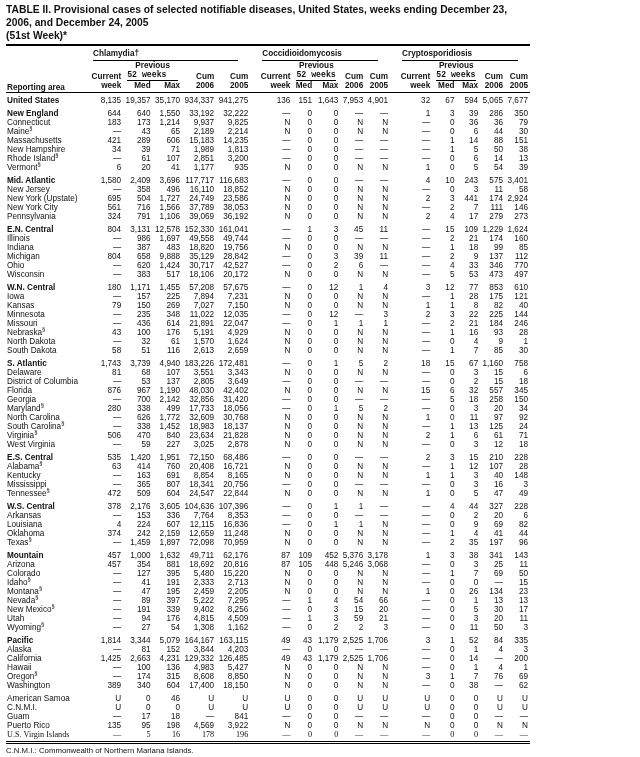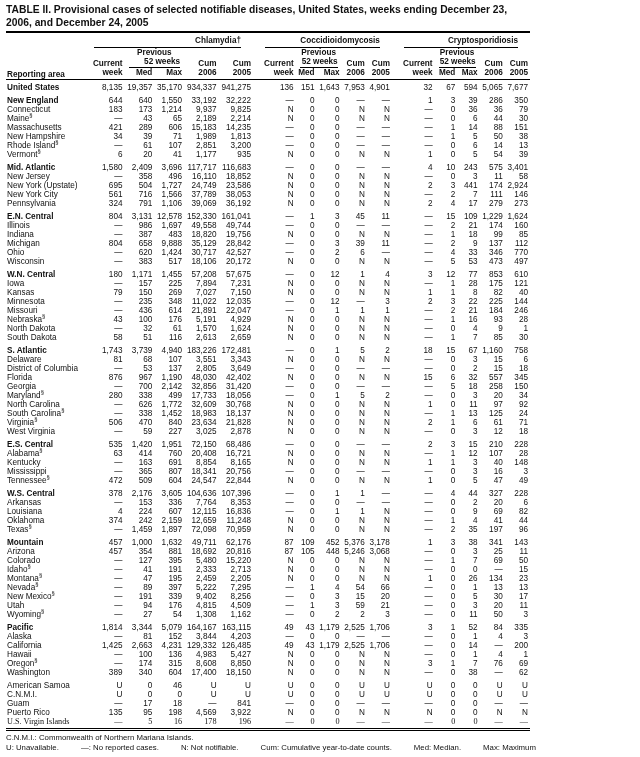--- a/index.html
+++ b/index.html
@@ -5,25 +5,25 @@
   html,body{margin:0;padding:0;background:#fff;color:#111;
     font-family:"Liberation Sans","DejaVu Sans",sans-serif;}
   .page{width:536px;height:757px;box-sizing:border-box;padding:3px 6px 0 6px;overflow:hidden;}
   .title{font-size:10.3px;font-weight:bold;line-height:13px;letter-spacing:0;}
   table{width:100%;border-collapse:collapse;table-layout:auto;margin-top:2px;
     border-top:2.2px solid #000;border-bottom:3px double #000;}
   th,td{padding:0 2px;font-size:8.2px;line-height:9px;vertical-align:bottom;
     white-space:nowrap;}
   thead th{font-weight:bold;text-align:right;}
   th.lbl{ text-align:left;vertical-align:bottom;padding-left:1px;}
-  th.grp{text-align:right;padding-top:3px;}
+  th.grp{text-align:left;padding-top:3px;}
   .grpline{display:block;border-bottom:1px solid #000;padding:0 0 2px 0;margin:0 10px;
     font-size:8.2px;}
   th.prev{text-align:center;}
-  th.w52{text-align:right;}
+  th.w52{text-align:left;font-family:Liberation Mono, monospace;}
   .w52line{display:block;border-bottom:1px solid #000;padding-bottom:1px;margin:0 2px;}
   tr.colhdr th{border-bottom:1.4px solid #000;padding-bottom:2px;margin-top:36px;}
   th.lbl{border-bottom:1.4px solid #000;}
   td.num{text-align:right;}
   td.lbl{text-align:left;padding-left:1px;}
   tr.bold td.lbl{font-weight:bold;}
   tr.gap td{padding-top:4px;}
   tbody tr:first-child td{padding-top:3px;}
   tbody tr:last-child td{padding-bottom:2px;font-family:Liberation Serif, serif;}
   .gstart{padding-left:10px;}
@@ -33,20 +33,21 @@
   .abbr span{display:inline-block;margin-right:22px;}
   .abbr span:last-child{margin-right:0;}
 </style>
 </head>
 <body>
 
 <div class="page">
 
   <div class="title">
     <div>TABLE II. Provisional cases of selected notifiable diseases, United States, weeks ending December 23, 2006, and December 24, 2005</div>
+    <div>(51st Week)*</div>
   </div>
 
   <table>
     <thead>
       <tr>
         <th class="lbl" rowspan="4"><span>Reporting area</span></th>
         <th class="grp" colspan="5">
             <span class="grpline">Chlamydia†</span>
           </th>
         <th class="grp" colspan="5">

